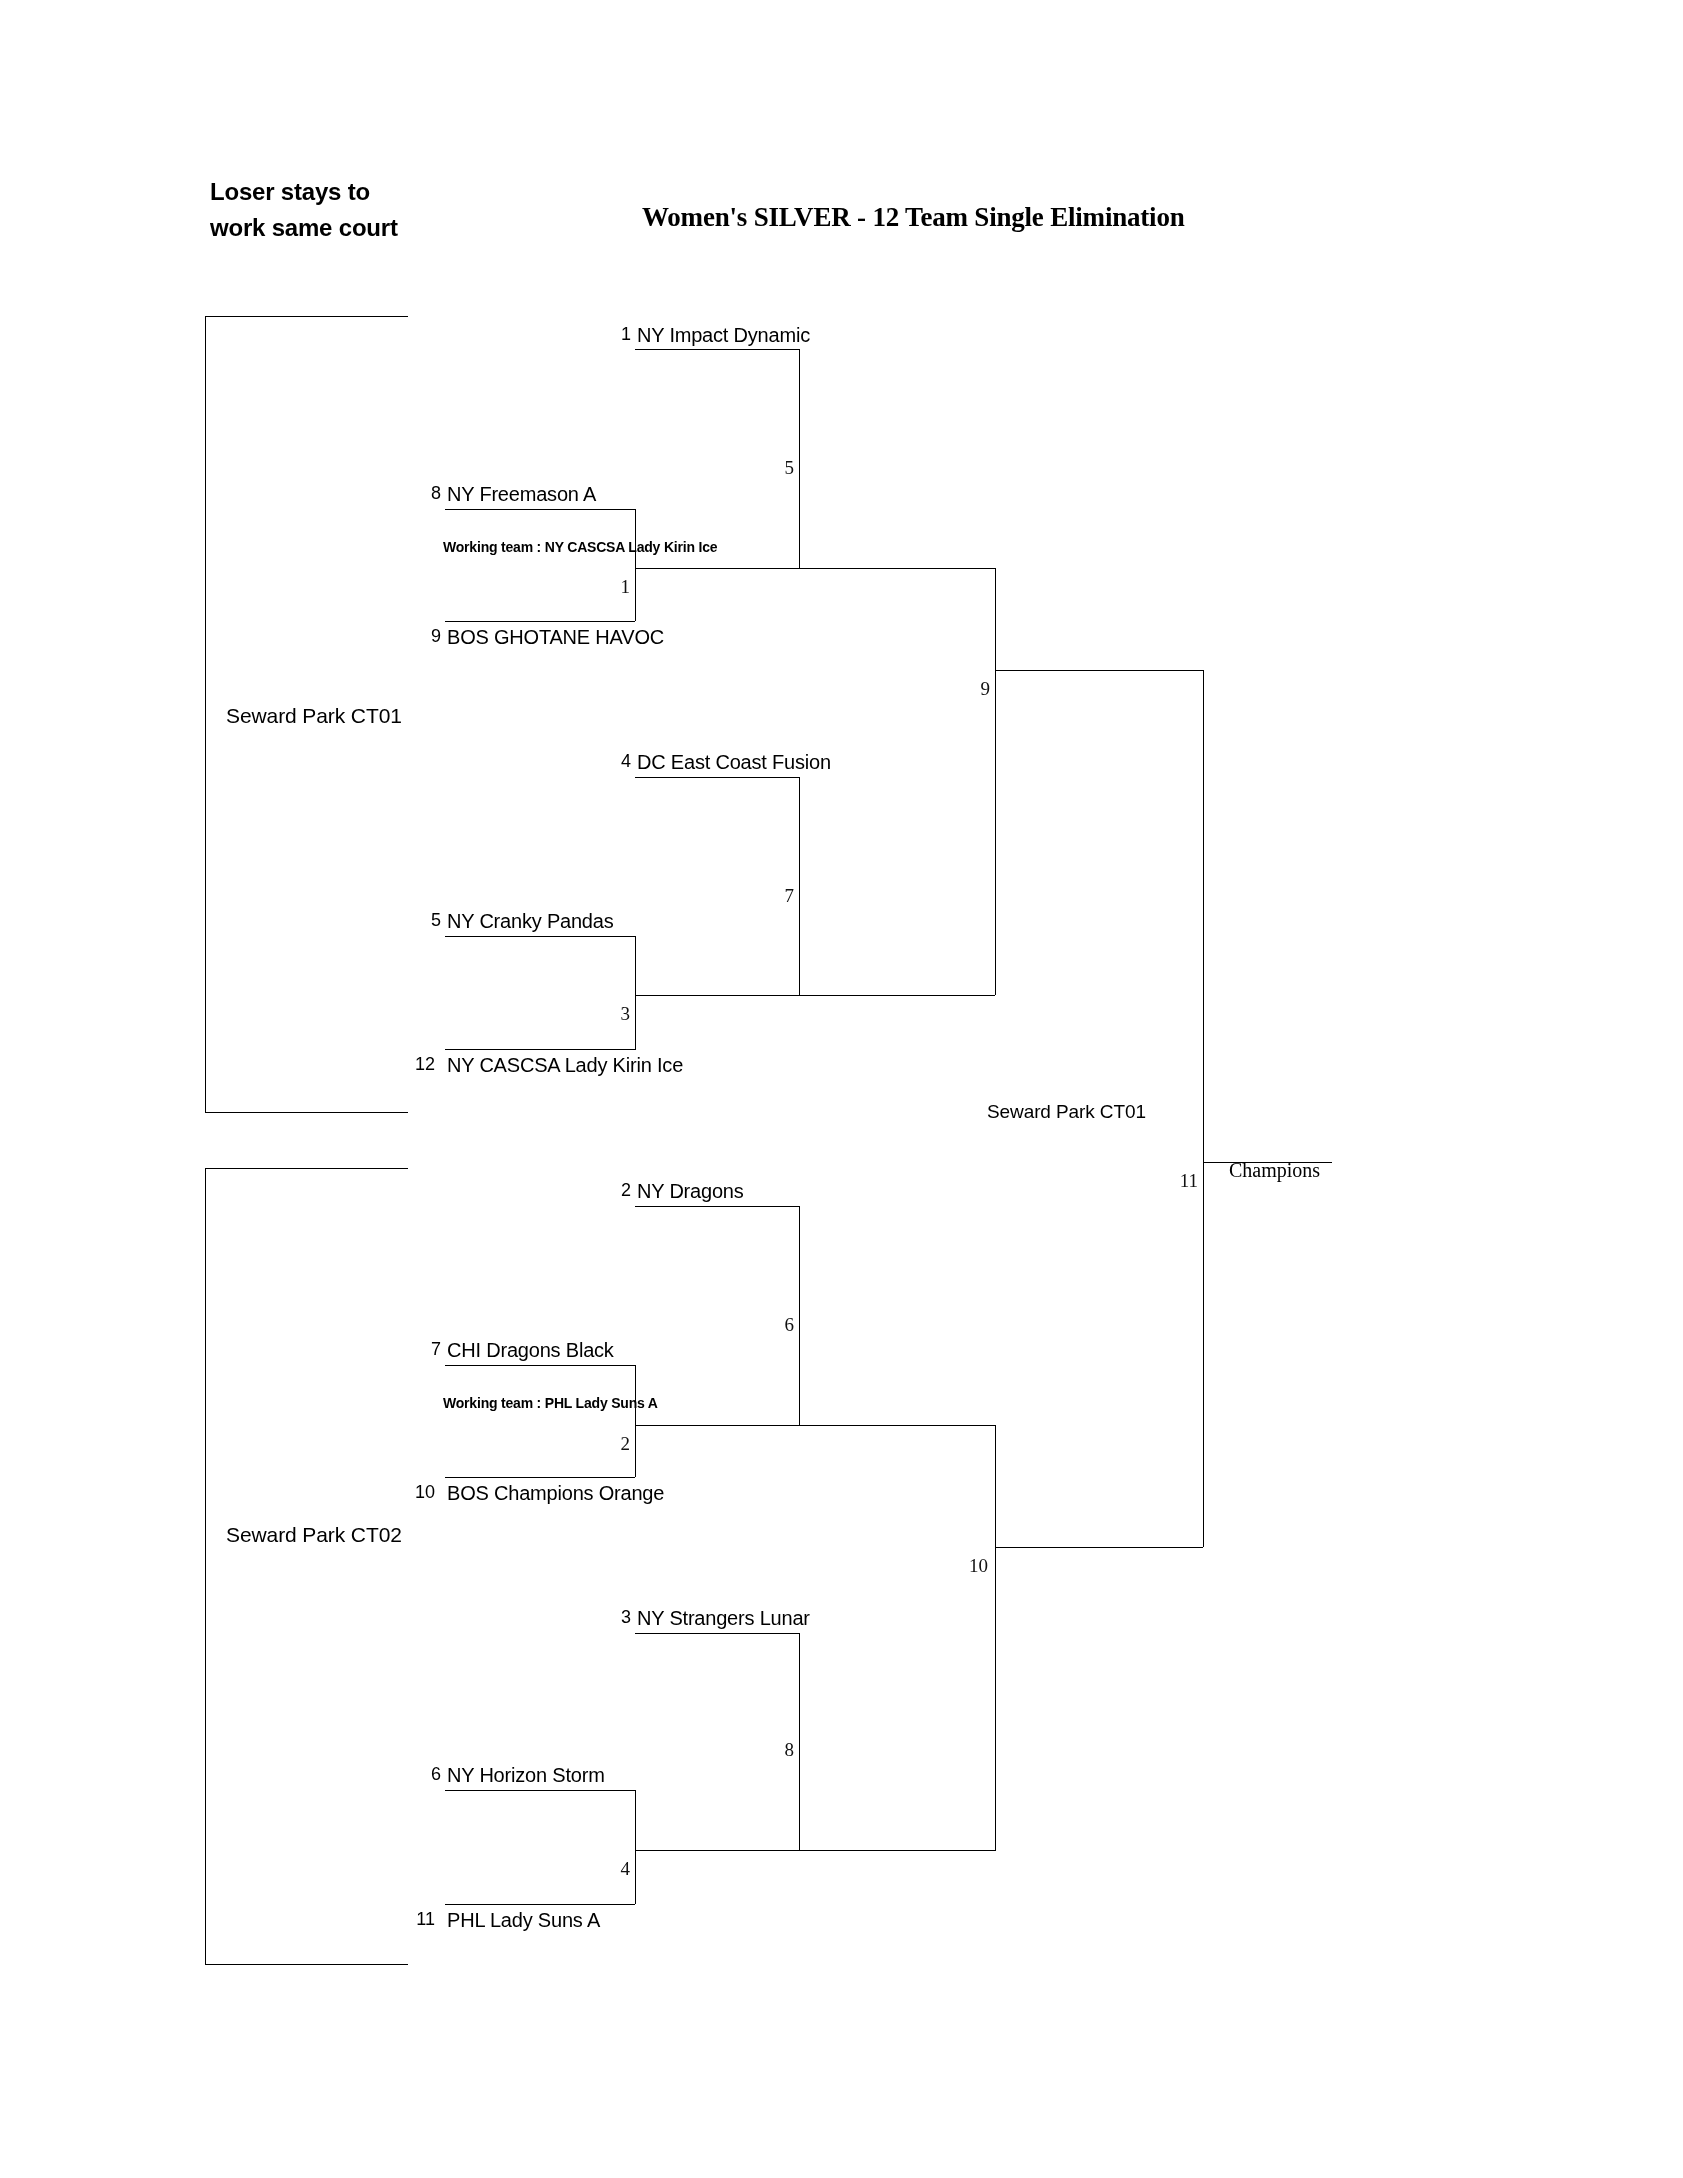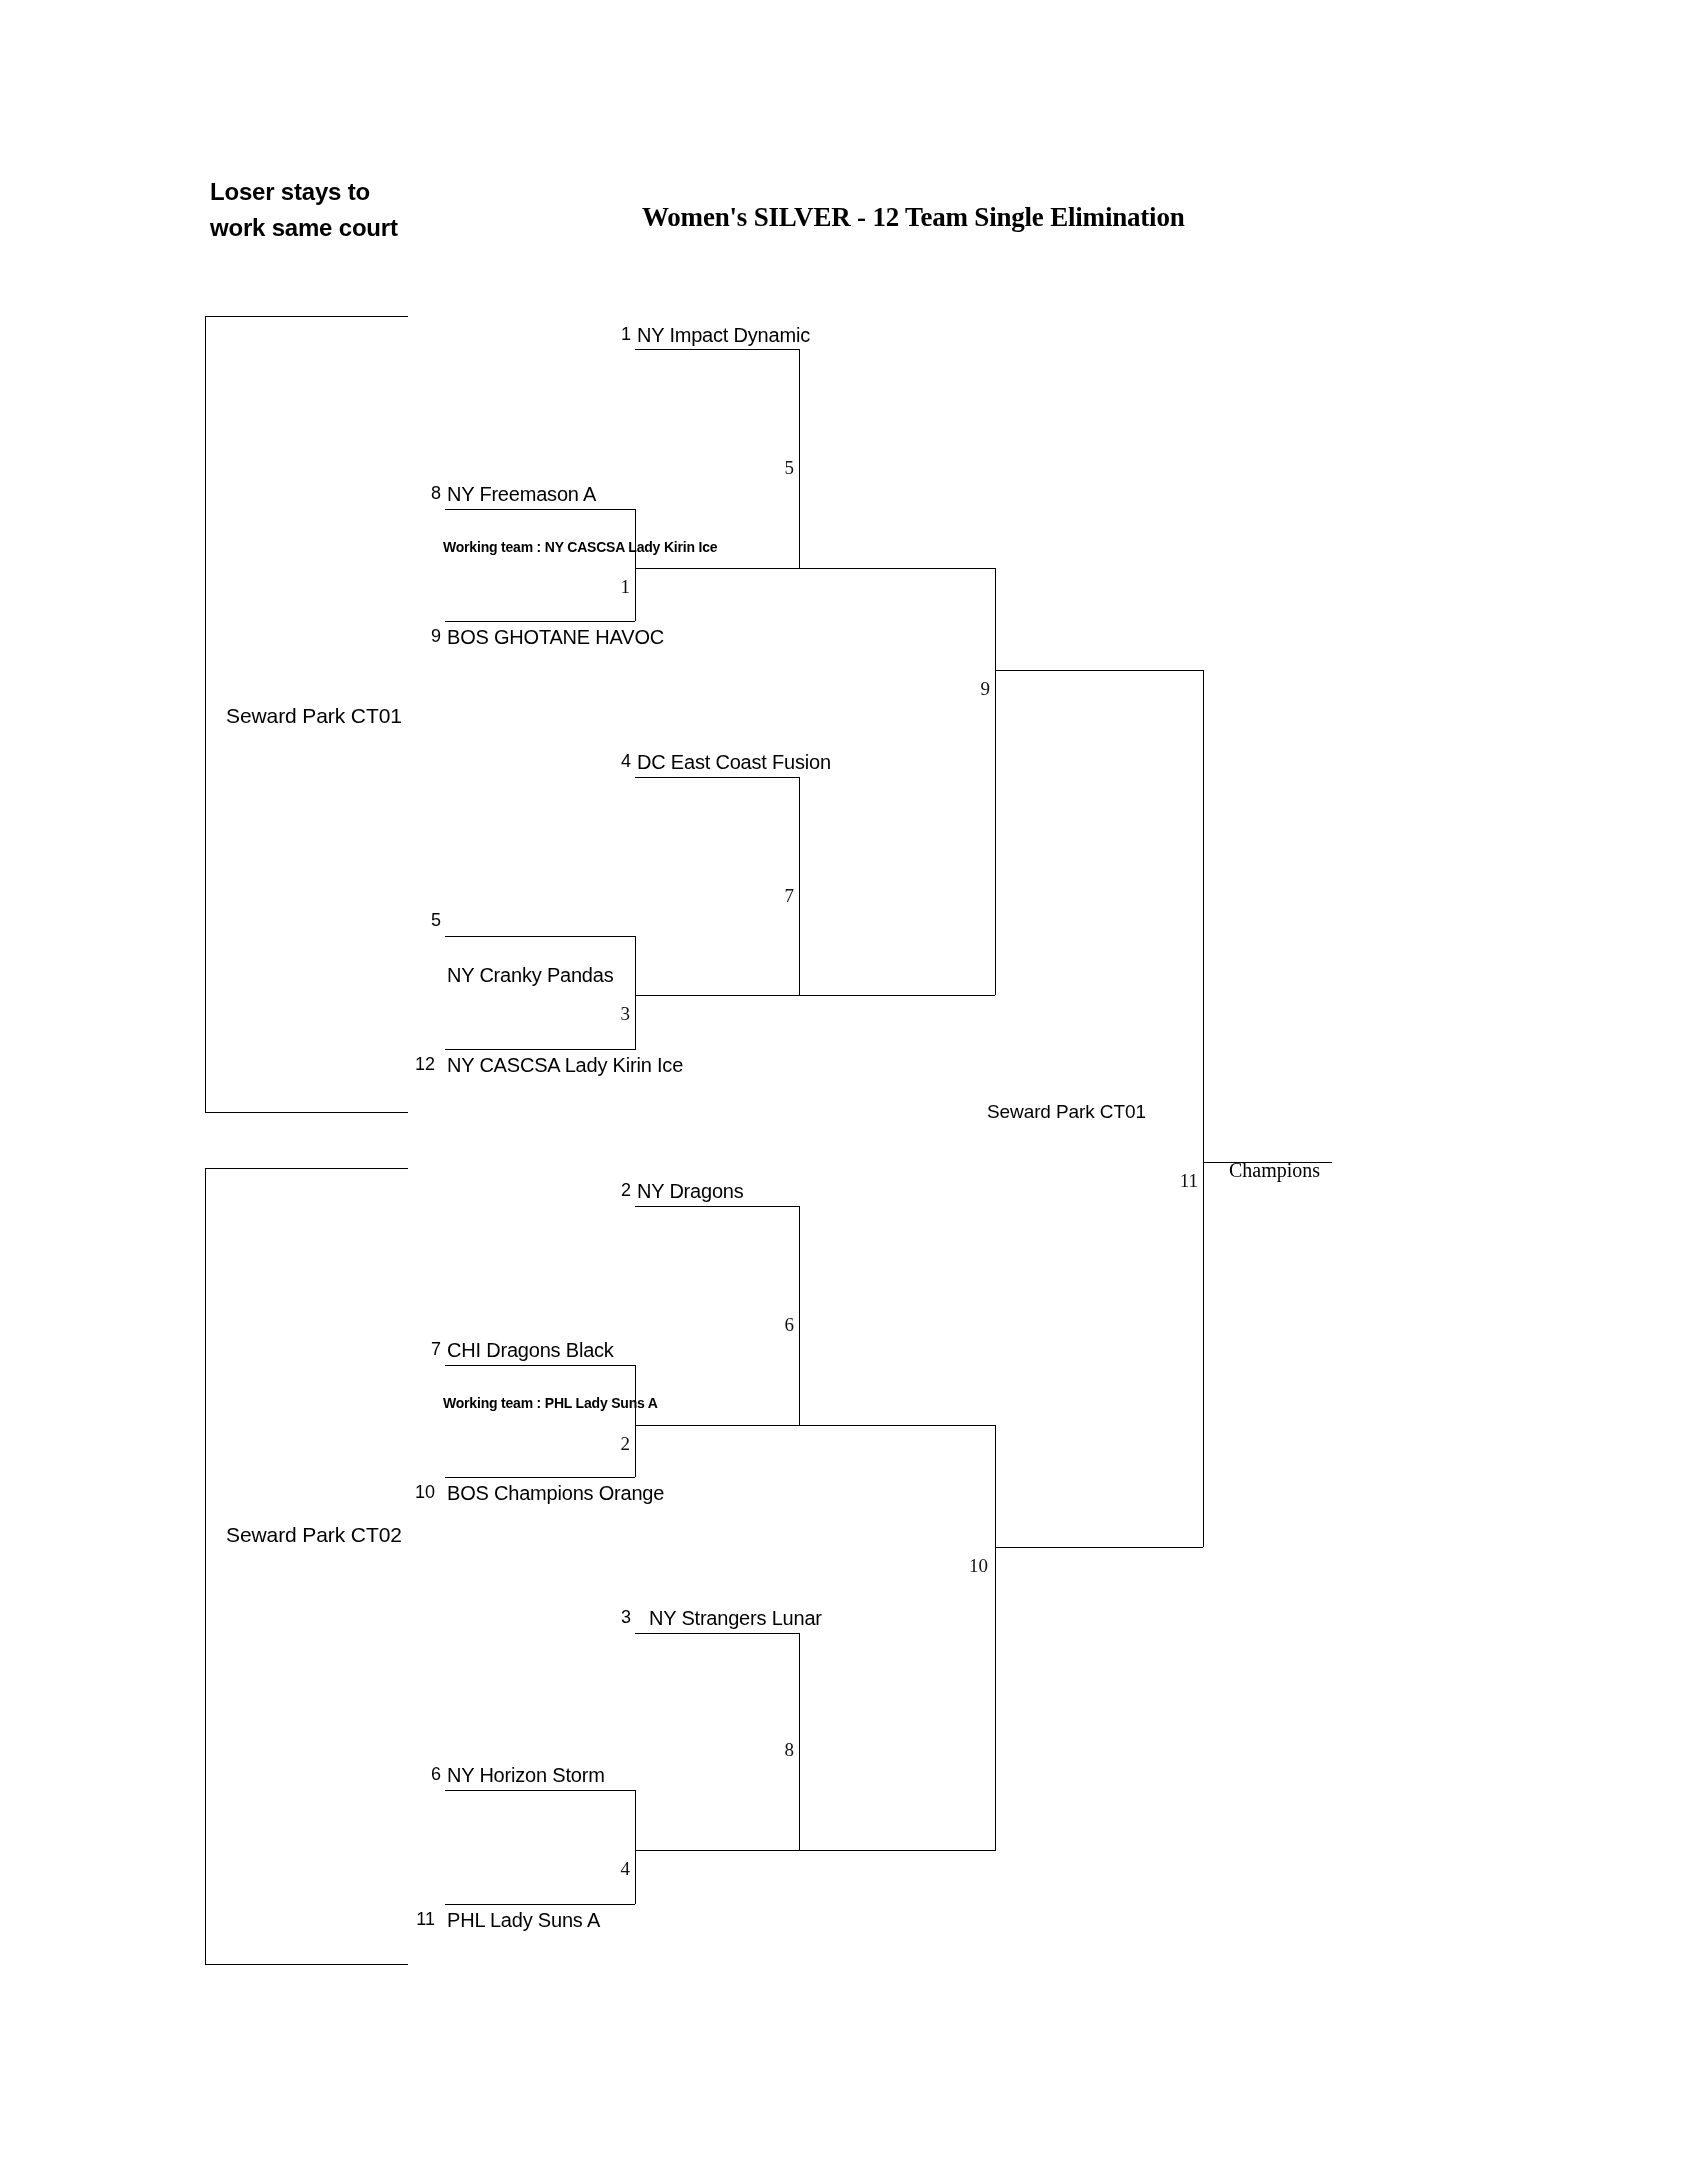--- a/index.html
+++ b/index.html
@@ -131,21 +131,21 @@
 
   <div class="txt seed" style="left:597px; top:752px;">4</div>
   <div class="txt team" style="left:637px; top:752px;">DC East Coast Fusion</div>
   <div class="h" style="left:635px; top:777px; width:164px;"></div>
 
   <div class="v" style="left:799px; top:777px; height:218px;"></div>
   <div class="h" style="left:799px; top:995px; width:196px;"></div>
   <div class="gnum" style="left:764px; top:885px;">7</div>
 
   <div class="txt seed" style="left:407px; top:911px;">5</div>
-  <div class="txt team" style="left:447px; top:965px;">NY Cranky Pandas</div>
+  <div class="txt team" style="left:447px; top:911px;">NY Cranky Pandas</div>
   <div class="h" style="left:445px; top:936px; width:190px;"></div>
 
   <div class="v" style="left:635px; top:936px; height:114px;"></div>
   <div class="h" style="left:635px; top:995px; width:164px;"></div>
   <div class="gnum" style="left:600px; top:1003px;">3</div>
   <div class="h" style="left:445px; top:1049px; width:190px;"></div>
   <div class="txt seed" style="left:401px; top:1055px;">12</div>
   <div class="txt team" style="left:447px; top:1055px;">NY CASCSA Lady Kirin Ice</div>
 
   <div class="v" style="left:995px; top:568px; height:427px;"></div>
@@ -167,21 +167,21 @@
   <div class="txt working" style="left:443px; top:1396px;">Working team : PHL Lady Suns A</div>
 
   <div class="v" style="left:635px; top:1365px; height:112px;"></div>
   <div class="h" style="left:635px; top:1425px; width:164px;"></div>
   <div class="gnum" style="left:600px; top:1433px;">2</div>
   <div class="h" style="left:445px; top:1477px; width:190px;"></div>
   <div class="txt seed" style="left:401px; top:1483px;">10</div>
   <div class="txt team" style="left:447px; top:1483px;">BOS Champions Orange</div>
 
   <div class="txt seed" style="left:597px; top:1608px;">3</div>
-  <div class="txt team" style="left:637px; top:1608px;margin-left:12px;">NY Strangers Lunar</div>
+  <div class="txt team" style="left:637px; top:1608px;">NY Strangers Lunar</div>
   <div class="h" style="left:635px; top:1633px; width:164px;"></div>
 
   <div class="v" style="left:799px; top:1633px; height:218px;"></div>
   <div class="h" style="left:799px; top:1850px; width:196px;"></div>
   <div class="gnum" style="left:764px; top:1739px;">8</div>
 
   <div class="txt seed" style="left:407px; top:1765px;">6</div>
   <div class="txt team" style="left:447px; top:1765px;">NY Horizon Storm</div>
   <div class="h" style="left:445px; top:1790px; width:190px;"></div>
 

